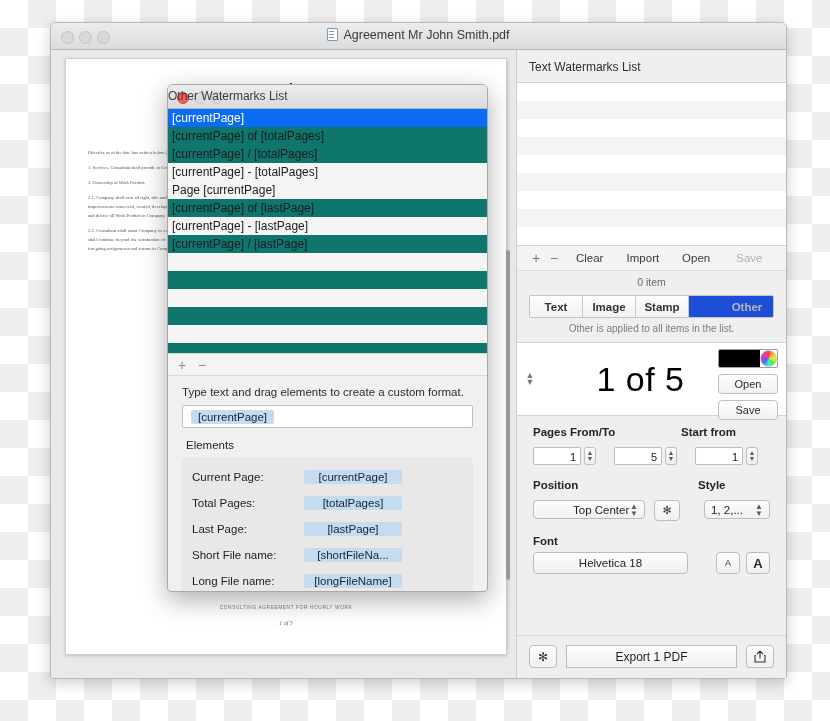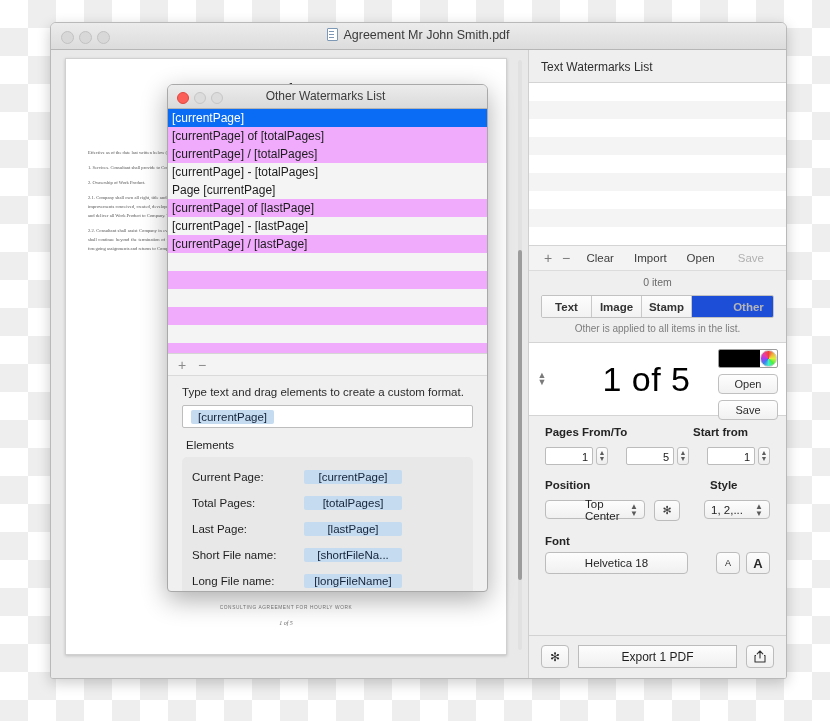--- a/index.html
+++ b/index.html
@@ -435,42 +435,41 @@
   }
   .dlg-traffic {
     position: absolute; top: 7px;
     width: 10px; height: 10px; border-radius: 50%;
   }
   .dlg-traffic.close { left: 9px; background: #fc5f57; border: 1px solid #e1463e; }
   .dlg-traffic.min   { left: 26px; background: #dcdcdc; border: 1px solid #c6c6c6; }
   .dlg-traffic.max   { left: 43px; background: #dcdcdc; border: 1px solid #c6c6c6; }
   #dlg-title {
     position: absolute; left: 0; right: 4px; top: 4px;
-    text-align: center;
     font-size: 12px;
     color: #3b3b3b;
   }
   #dlg-list {
     background: #fff;
     height: 244px;
     overflow: hidden;
     flex: 0 0 auto;
     border-bottom: 1px solid #d5d5d5;
   }
   .dlg-row {
     height: 18px;
     line-height: 18px;
     padding-left: 4px;
     font-size: 12px;
     color: #1c1c1c;
     white-space: nowrap;
     overflow: hidden;
     cursor: default;
   }
-  .dlg-row.odd  { background: #f0abfc; }
+  .dlg-row.odd  { background: #0f766e; }
   .dlg-row.even { background: #f4f4f4; }
   .dlg-row.selected { background: #0a6cf5; color: #ffffff; }
   #dlg-addbar {
     height: 21px;
     display: flex;
     align-items: center;
     padding-left: 10px;
     background: #f4f4f4;
     border-bottom: 1px solid #dadada;
     flex: 0 0 auto;
@@ -635,21 +634,21 @@
           <div style="width:18px;"></div>
           <div class="num-field">1</div>
           <div class="stepper">▲<br>▼</div>
         </div>
 
         <div class="row" style="margin-bottom:4px;">
           <div class="field-label" style="width:165px;">Position</div>
           <div class="field-label">Style</div>
         </div>
         <div class="row" style="margin-bottom:14px;">
-          <div class="popup" style="width:100px;padding-left:39px;">
+          <div class="popup" style="width:112px;padding-left:39px;">
             <span>Top Center</span>
             <span class="chev">▲<br>▼</span>
           </div>
           <div style="width:9px;"></div>
           <div class="gear-btn">✻</div>
           <div style="width:24px;"></div>
           <div class="popup" style="width:66px;">
             <span>1, 2,...</span>
             <span class="chev">▲<br>▼</span>
           </div>

